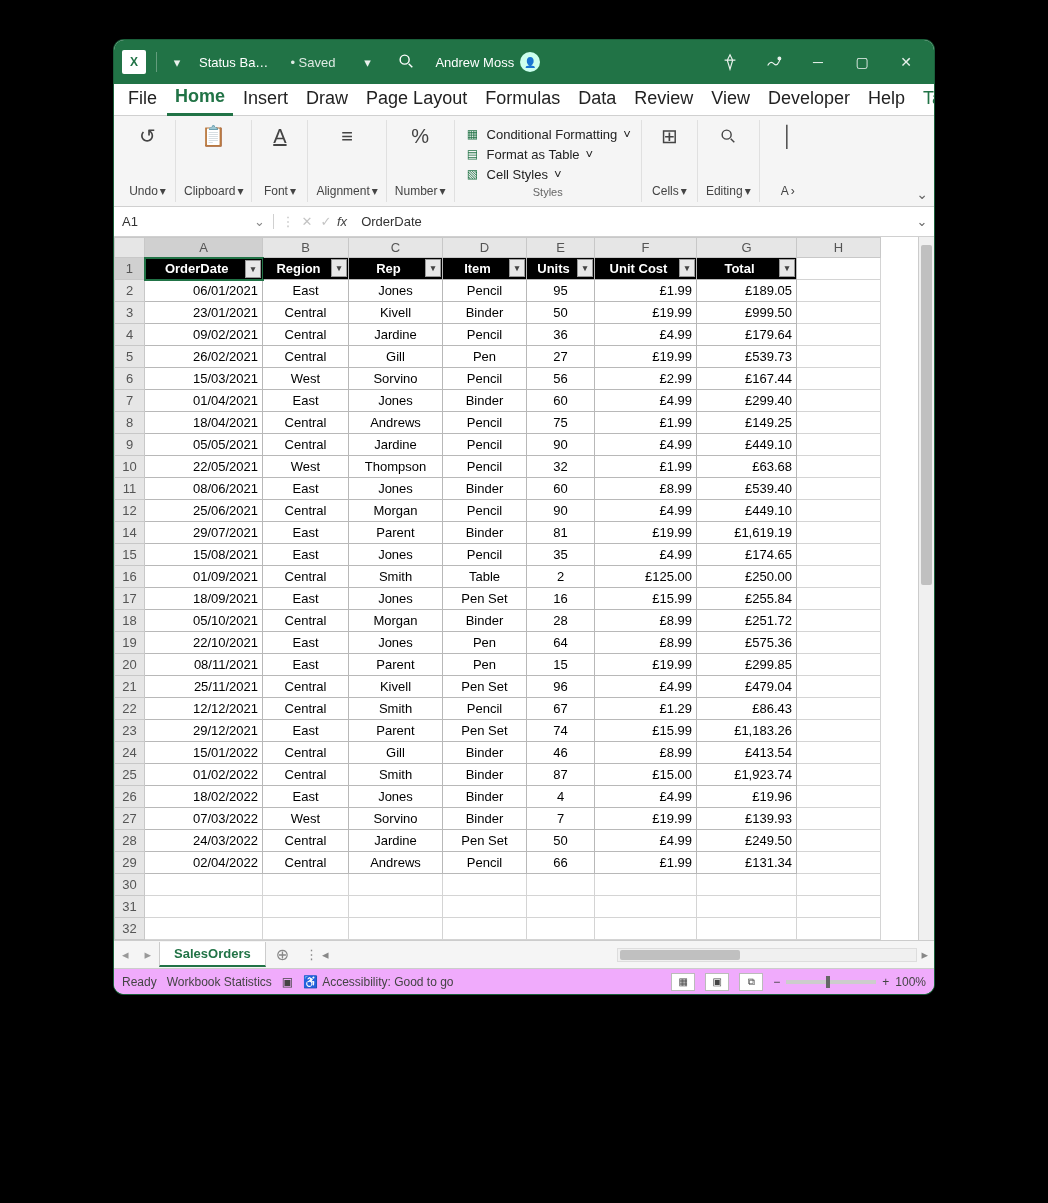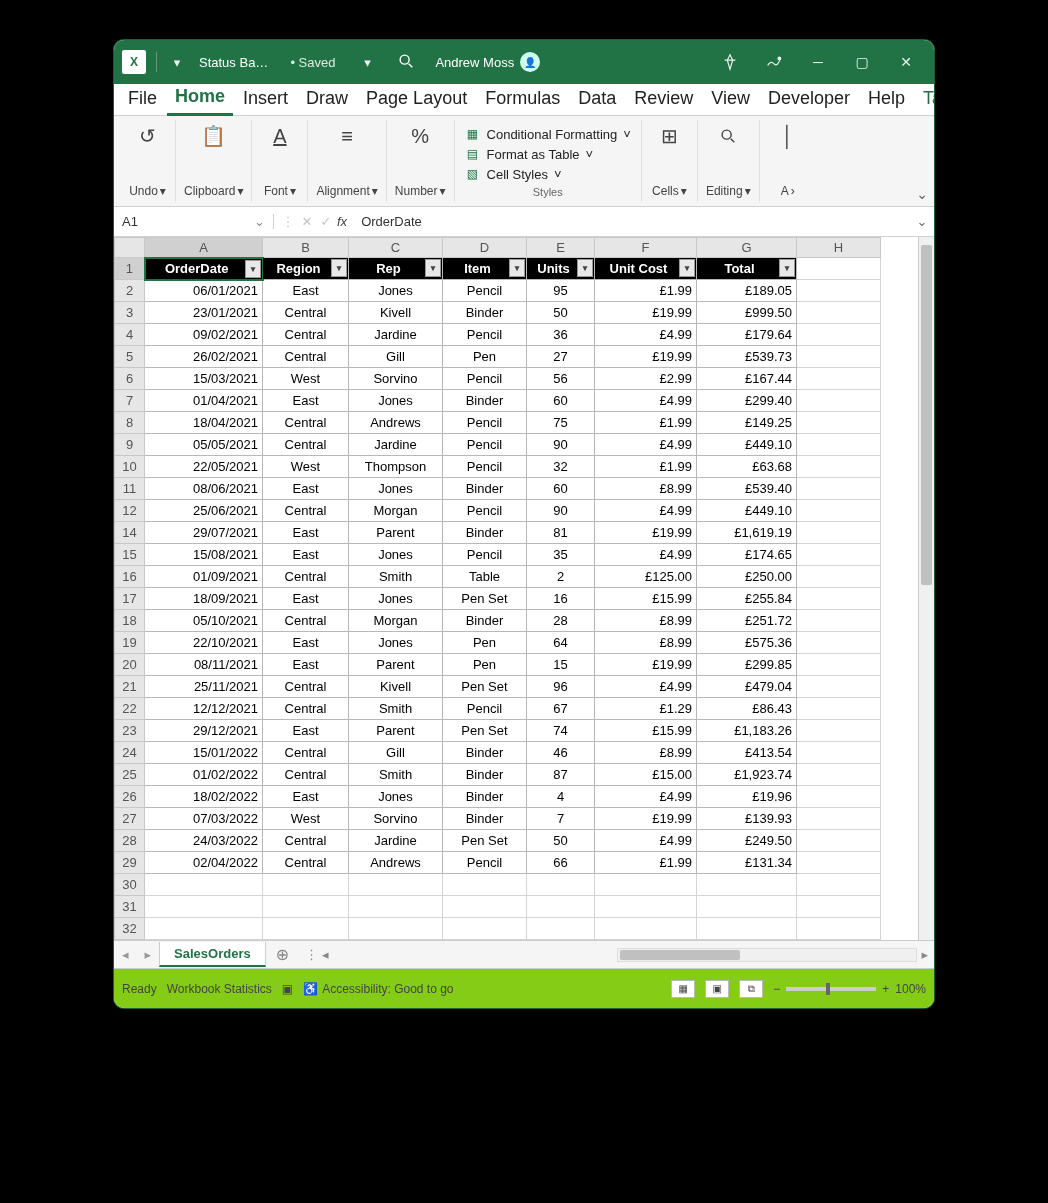--- a/index.html
+++ b/index.html
@@ -69,21 +69,21 @@
   .vscroll .thumb { position:absolute; left:2px; right:2px; top:8px; height:340px; background:#c0c0c0; border-radius:2px;}
   
   .sheettabs { display:flex; align-items:center; height:28px; border-top:1px solid #ccc; background:#f5f5f5; font-size:13px;}
   .sheettabs .nav { padding:0 8px; color:#999;}
   .sheettabs .sheet { padding:4px 14px; background:#fff; border:1px solid #ccc; border-bottom:2px solid #217346; font-weight:600; color:#217346; border-top:none;}
   .sheettabs .add { padding:0 10px; color:#888; font-size:16px;}
   .sheettabs .hscroll-area { flex:1; display:flex; align-items:center; justify-content:flex-end; padding:0 6px; gap:4px;}
   .sheettabs .hscroll { flex:1; height:14px; background:#f0f0f0; border:1px solid #ddd; position:relative; max-width:300px; margin-left:auto;}
   .sheettabs .hscroll .hthumb{ position:absolute; left:2px; top:1px; bottom:1px; width:120px; background:#c0c0c0; border-radius:2px;}
   
-  .status { display:flex; align-items:center; height:40px; background:#84cc16; border-top:1px solid #ccc; font-size:12px; color:#444; padding:0 8px; gap:10px;}
+  .status { display:flex; align-items:center; height:26px; background:#f0abfc; border-top:1px solid #ccc; font-size:12px; color:#444; padding:0 8px; gap:10px;}
   .status .spacer { flex:1; }
   .status .viewbtn { width:24px; height:18px; border:1px solid #bbb; display:flex; align-items:center; justify-content:center; font-size:10px; background:#fff;}
   .status .zoom { display:flex; align-items:center; gap:6px;}
   .status .slider { width:90px; height:4px; background:#ccc; position:relative;}
   .status .slider .knob { position:absolute; left:44%; top:-4px; width:4px; height:12px; background:#666;}
   svg { display:block; }
 </style>
 </head>
 <body>
 

